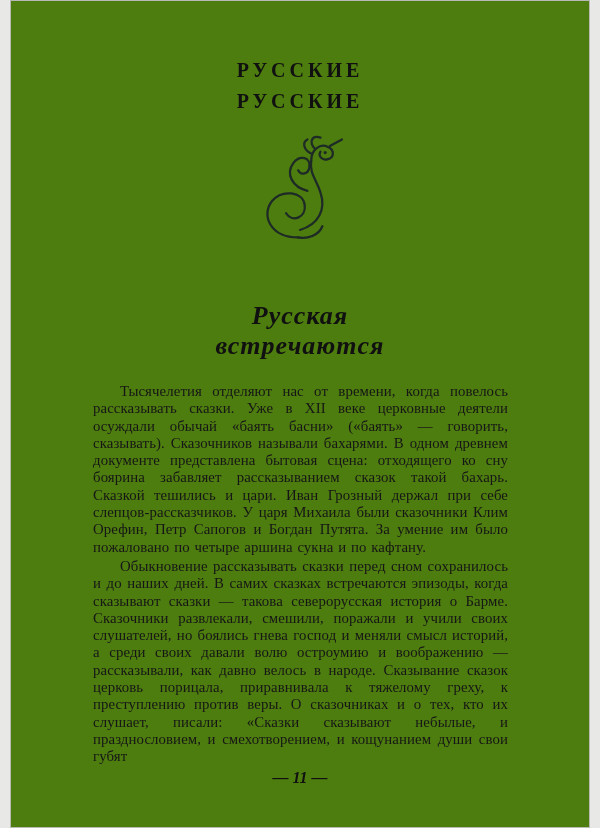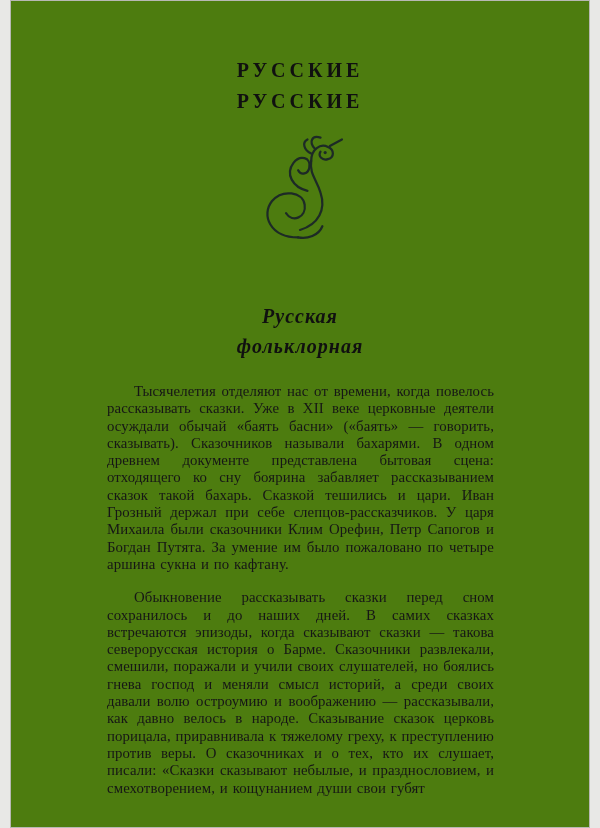--- a/index.html
+++ b/index.html
@@ -33,40 +33,40 @@
   .ornament-wrap {
     margin-top: 16px;
     text-align: center;
     height: 112px;
   }
   .section-heading {
     margin-top: 56px;
     text-align: center;
   }
   .section-heading .heading-line {
-    font-size: 20px;
+    font-size: 26px;
     font-weight: bold;
     font-style: italic;
     line-height: 30px;
     letter-spacing: 1px;
     color: #101010;
   }
   .body-text {
     margin-top: 22px;
     padding: 0 79px 0 80px;
     font-size: 14.8px;
     line-height: 17.3px;
     text-align: justify;
     color: #161616;
     letter-spacing: 0.1px;
     word-spacing: 1px;
     hyphens: auto;
   }
   .body-text p {
-    margin: 16px;
+    margin: 2px;
     text-indent: 27px;
   }
   .page-number {
     position: absolute;
     bottom: 40px;
     left: 0;
     right: 0;
     text-align: center;
     font-size: 16px;
     font-weight: bold;
@@ -106,22 +106,23 @@
 
         <path d="M58 62 C42 58 34 44 43 32 C50 23 62 26 60 37 C59 44 51 46 48 40"></path>
 
         <circle cx="77" cy="21" r="1.7" fill="#1d2a26" stroke="none"></circle>
       </g>
     </svg>
   </div>
 
   <div class="section-heading">
     <div class="heading-line">Русская</div>
-    <div class="heading-line">фольклорная</div>
+    <div class="heading-line">встречаются</div>
   </div>
 
   <div class="body-text">
     <p>Тысячелетия отделяют нас от времени, когда повелось рассказывать сказки. Уже в XII веке церковные деятели осуждали обычай «баять басни» («баять» — говорить, сказывать). Сказочников называли бахарями. В одном древнем документе представлена бытовая сцена: отходящего ко сну боярина забавляет рассказыванием сказок такой бахарь. Сказкой тешились и цари. Иван Грозный держал при себе слепцов-рассказчиков. У царя Михаила были сказочники Клим Орефин, Петр Сапогов и Богдан Путята. За умение им было пожаловано по четыре аршина сукна и по кафтану.</p>
     <p>Обыкновение рассказывать сказки перед сном сохранилось и до наших дней. В самих сказках встречаются эпизоды, когда сказывают сказки — такова северорусская история о Барме. Сказочники развлекали, смешили, поражали и учили своих слушателей, но боялись гнева господ и меняли смысл историй, а среди своих давали волю остроумию и воображению — рассказывали, как давно велось в народе. Сказывание сказок церковь порицала, приравнивала к тяжелому греху, к преступлению против веры. О сказочниках и о тех, кто их слушает, писали: «Сказки сказывают небылые, и празднословием, и смехотворением, и кощунанием души свои губят</p>
   </div>
 
+  <div class="page-number">— 11 —</div>
 
 </div>
 
 </body></html>

